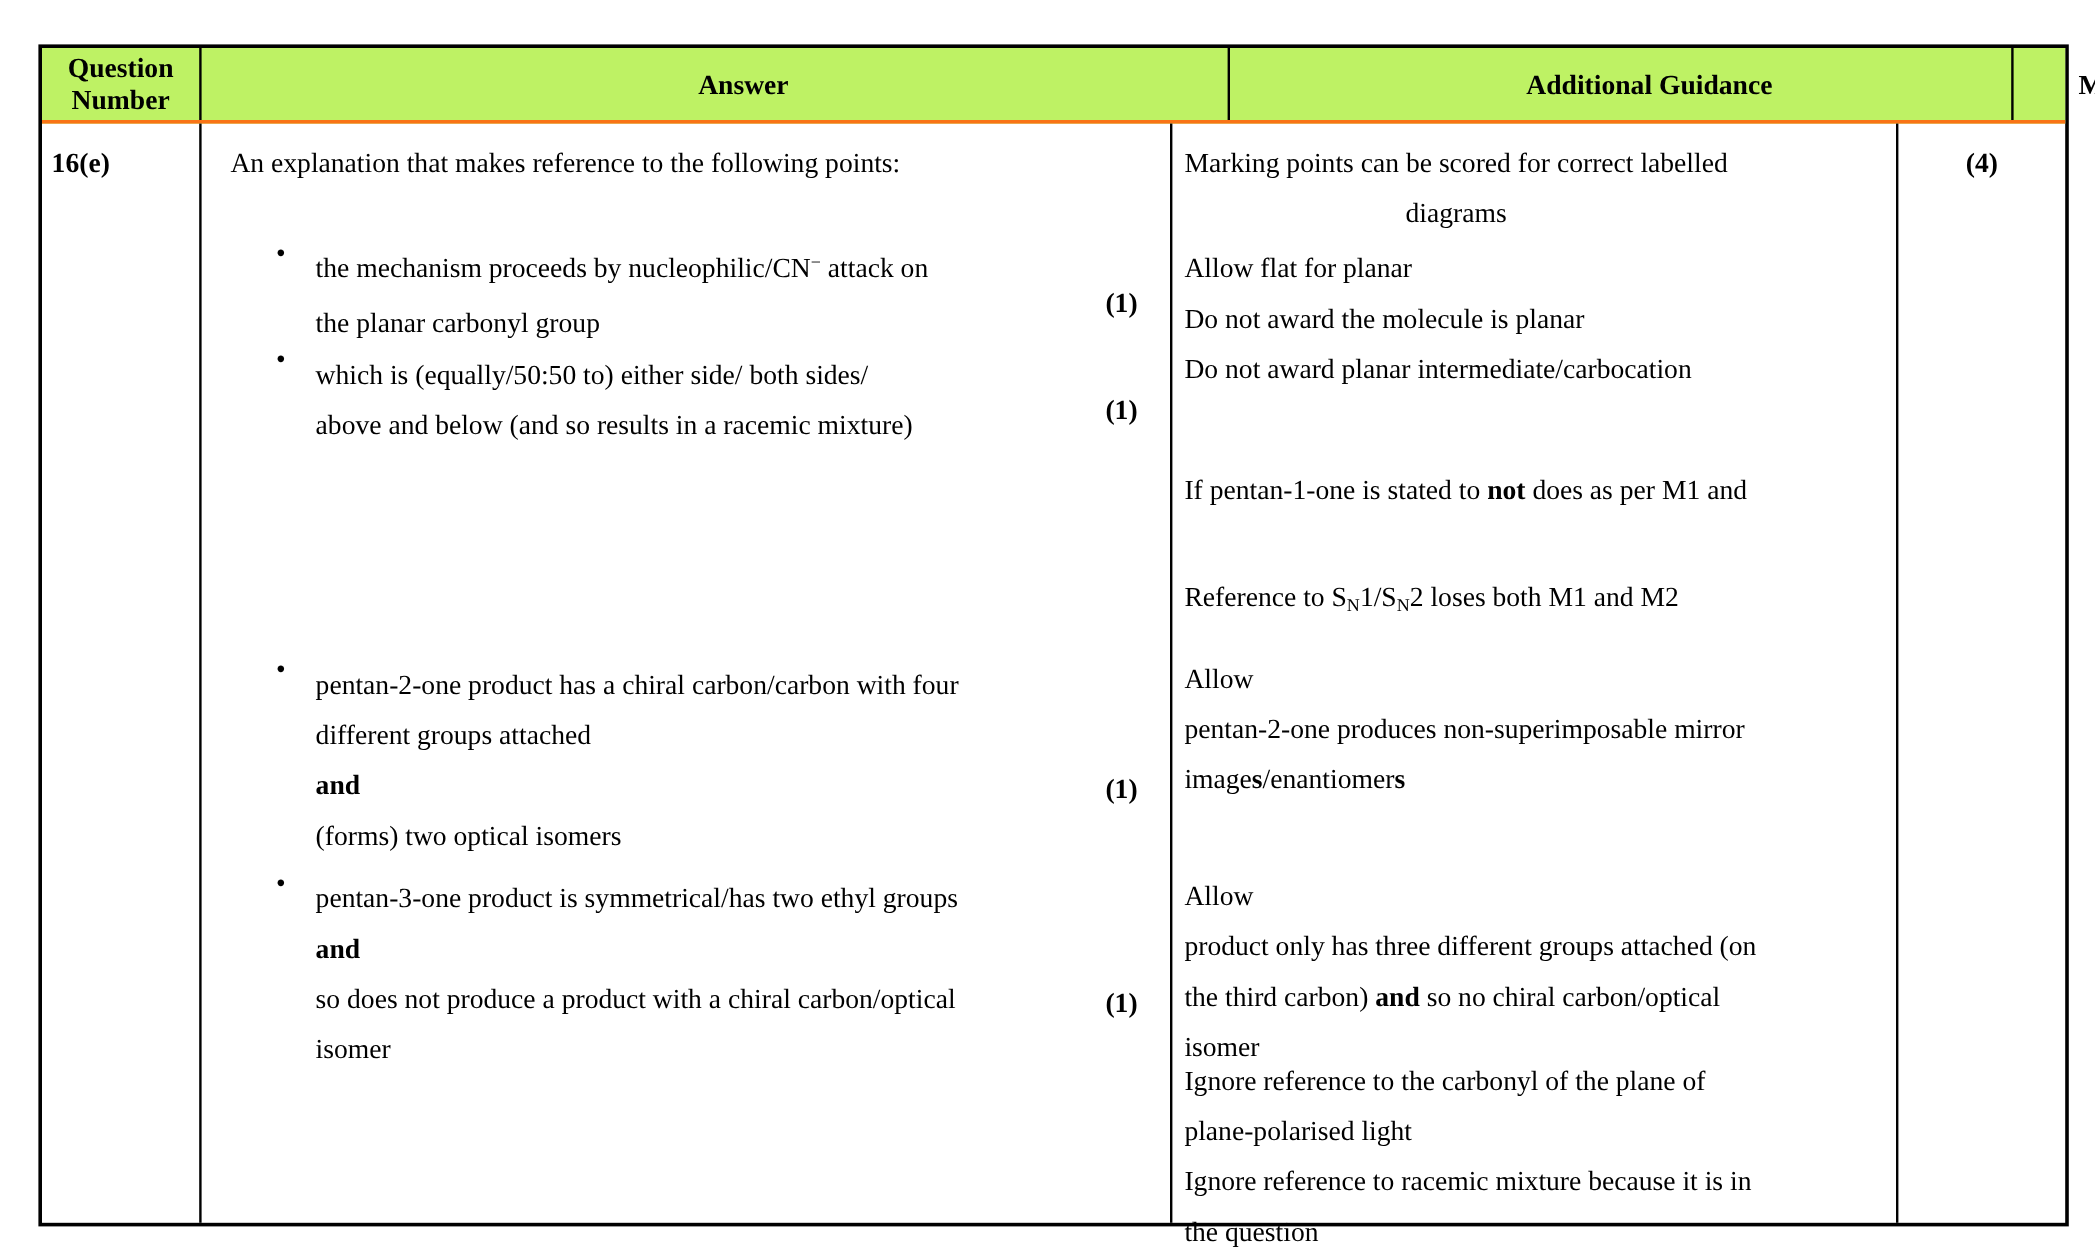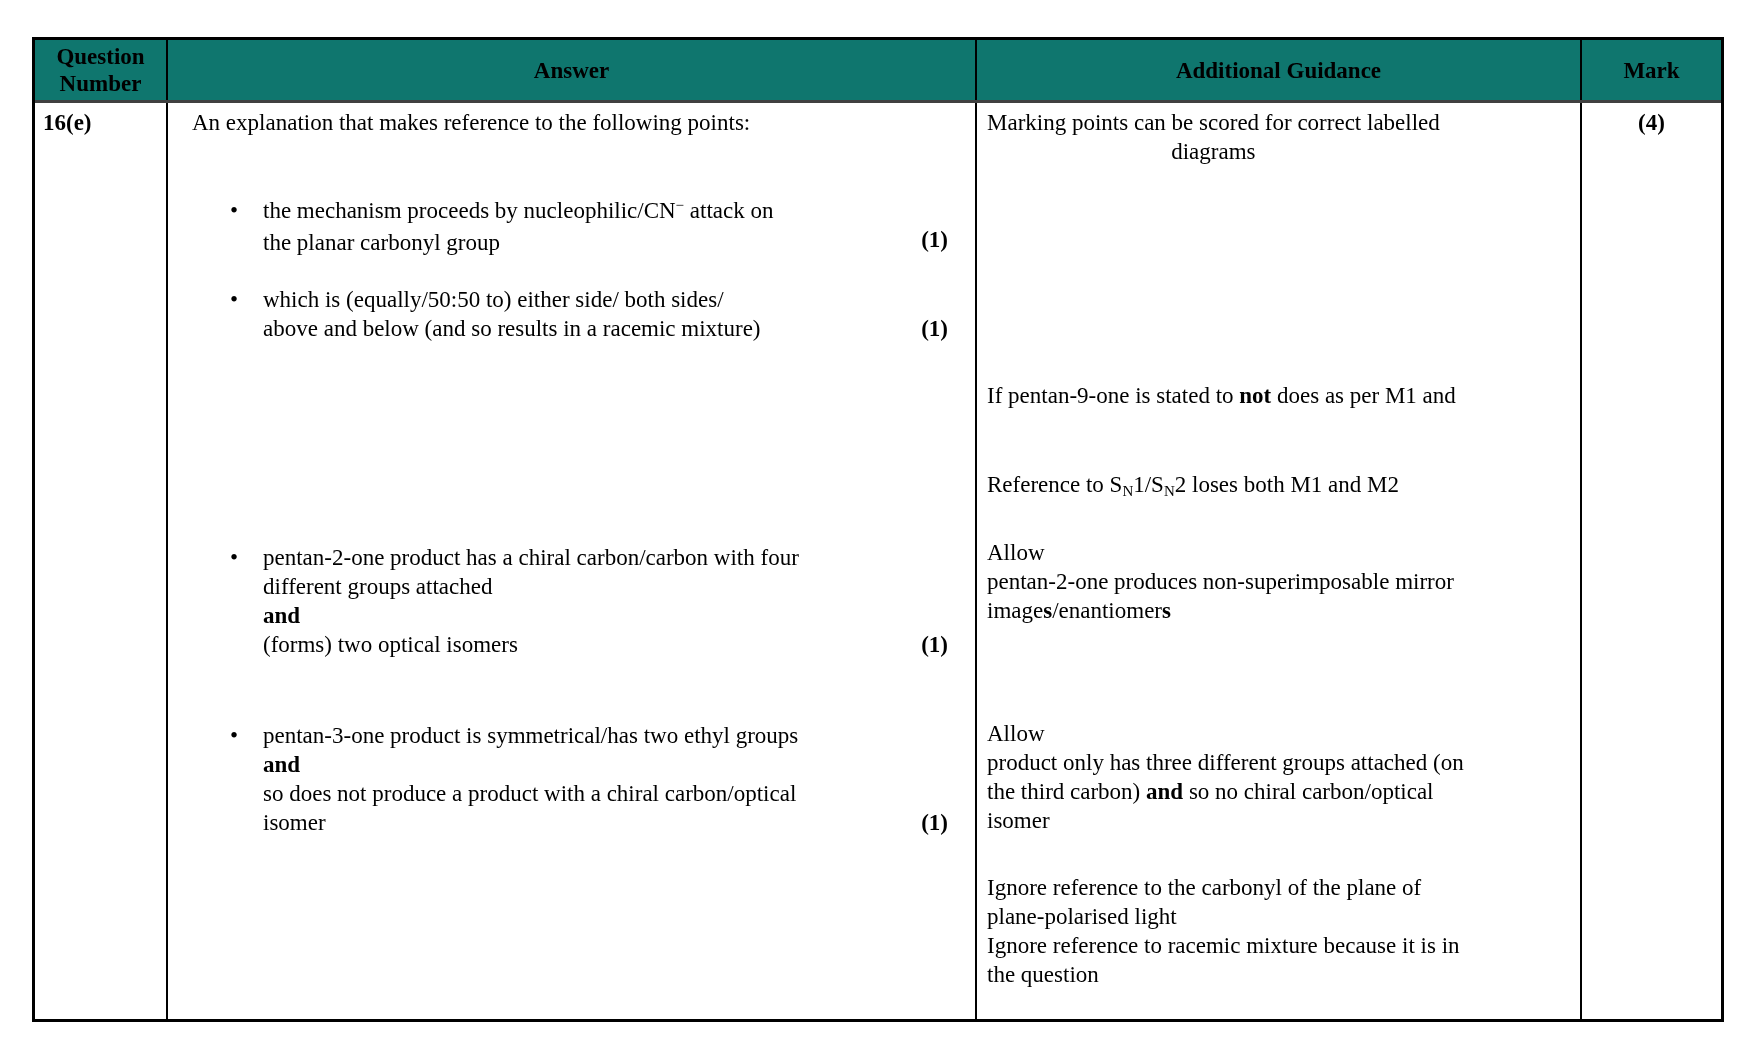--- a/index.html
+++ b/index.html
@@ -1,29 +1,29 @@
 <!DOCTYPE html>
 <html><head>
 <meta charset="utf-8">
 <style>
   html,body{margin:0;padding:0;background:#ffffff;}
   body{width:1746px;height:1050px;position:relative;
        font-family:"Liberation Serif","DejaVu Serif",serif;color:#000;}
   .mark-table{position:absolute;left:32px;top:37px;width:1692px;height:985px;
        border:3px solid #000;box-sizing:border-box;background:#fff;}
   .hdr-row{display:grid;grid-template-columns:133px 809px 605px 1fr;
-       height:60px;background:#0f766e;border-bottom:3px solid #404040;}
+       height:60px;background:#bef264;border-bottom:3px solid #f97316;gap:48px;}
   .body-row{display:grid;grid-template-columns:133px 809px 605px 1fr;
        height:916px;}
   .hcell{display:flex;align-items:center;justify-content:center;text-align:center;
        font-weight:bold;font-size:23px;line-height:27px;border-right:2px solid #000;
        padding:0 6px;}
   .hcell:last-child,.bcell:last-child{border-right:none;}
   .bcell{position:relative;border-right:2px solid #000;font-size:23px;line-height:29px;}
-  .line{white-space:pre;}
+  .line{white-space:pre;margin-top:13px;}
   .abs{position:absolute;}
   .b{font-weight:bold;}
   .qnum{left:8px;top:5px;font-weight:bold;}
   .intro{left:24px;top:5px;}
   .bullet{left:62px;display:flex;}
   .dot{width:33px;flex:0 0 33px;}
   .bullet1{top:93px;}
   .bullet2{top:182px;}
   .bullet3{top:440px;}
   .bullet4{top:618px;}
@@ -113,23 +113,28 @@
       </div>
       <div class="amark amark4 line">(1)</div>
     </div>
 
     <div class="bcell">
       <div class="abs gblock g1">
         <div class="line">Marking points can be scored for correct labelled</div>
         <div class="line">diagrams</div>
       </div>
 
+      <div class="abs gblock g2">
+        <div class="line">Allow flat for planar</div>
+        <div class="line">Do not award the molecule is planar</div>
+        <div class="line">Do not award planar intermediate/carbocation</div>
+      </div>
 
       <div class="abs gblock g3">
-        <div class="line"><span>If pentan-9-one is stated to </span><span class="b">not</span><span> does as per M1 and</span></div>
+        <div class="line"><span>If pentan-1-one is stated to </span><span class="b">not</span><span> does as per M1 and</span></div>
       </div>
 
       <div class="abs gblock g4">
         <div class="line"><span>Reference to S</span><sub class="chem">N</sub><span>1/S</span><sub class="chem">N</sub><span>2 loses both M1 and M2</span></div>
       </div>
 
       <div class="abs gblock g5">
         <div class="line">Allow</div>
         <div class="line">pentan-2-one produces non-superimposable mirror</div>
         <div class="line"><span>image</span><span class="b">s</span><span>/enantiomer</span><span class="b">s</span></div>

